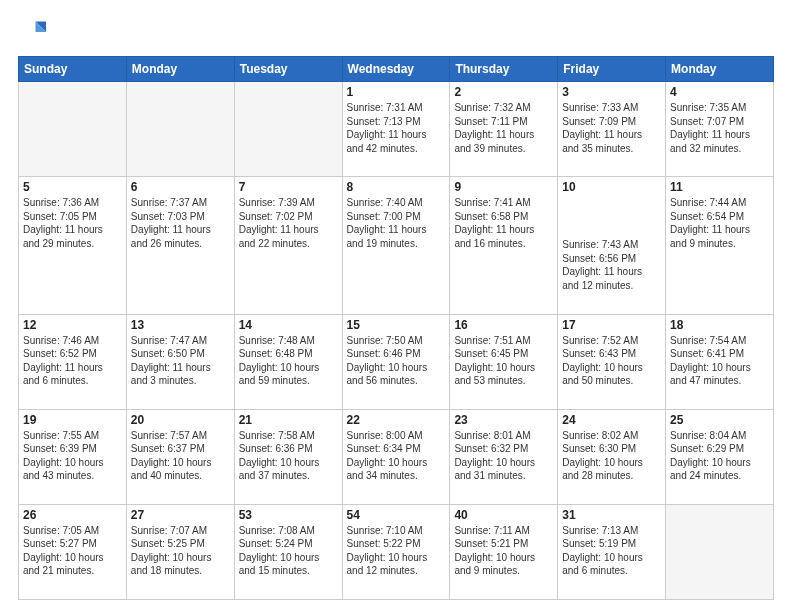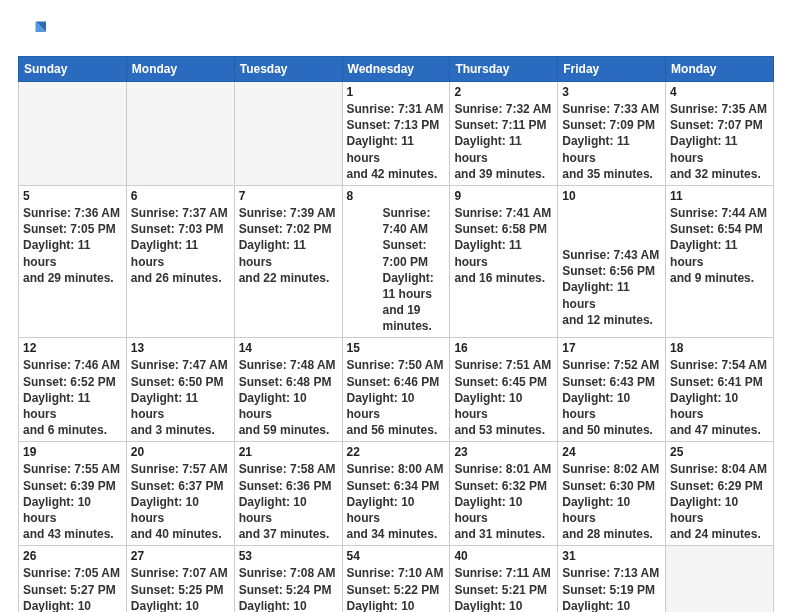--- a/index.html
+++ b/index.html
@@ -88,24 +88,23 @@
       background: #f5f5f5;
     }
     .day-num {
       font-size: 12px;
       font-weight: bold;
       color: #222;
       display: block;
       margin-bottom: 2px;
     }
     .day-info {
-      font-size: 12px;
+      font-size: 10px;
       color: #333;
       line-height: 1.35;
-      font-weight: bold;
     }
     .week-row td {
       height: 82px;
     }
   </style>
 </head>
 <body>
 
 <div class="page">
   <div class="header">
@@ -188,21 +187,21 @@
           </td>
           <td>
             <span class="day-num">7</span>
             <div class="day-info" style="white-space: pre-line;">Sunrise: 7:39 AM
 Sunset: 7:02 PM
 Daylight: 11 hours
 and 22 minutes.</div>
           </td>
           <td>
             <span class="day-num">8</span>
-            <div class="day-info" style="white-space: pre-line; margin-left: 36px;">Sunrise: 7:40 AM
+            <div class="day-info" style="white-space: pre-line;">Sunrise: 7:40 AM
 Sunset: 7:00 PM
 Daylight: 11 hours
 and 19 minutes.</div>
           </td>
           <td>
             <span class="day-num">9</span>
             <div class="day-info" style="white-space: pre-line;">Sunrise: 7:41 AM
 Sunset: 6:58 PM
 Daylight: 11 hours
 and 16 minutes.</div>

